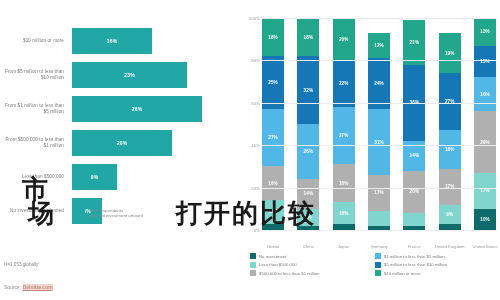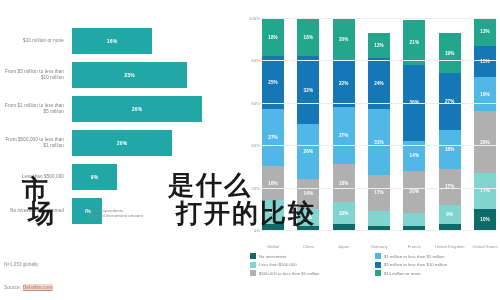--- a/index.html
+++ b/index.html
@@ -354,16 +354,15 @@
       <div class="gridline" style="top: 137.2px;"></div>
       <div class="ytick" style="top: 137.2px;">40%</div>
       <div class="gridline" style="top: 179.6px;"></div>
       <div class="ytick" style="top: 179.6px;">20%</div>
       <div class="gridline" style="top: 222px;"></div>
       <div class="ytick" style="top: 222px;">0%</div>
     </div>
 
   <div class="wm" id="wm1">市</div>
   <div class="wm" id="wm2">场</div>
-  <div class="wm" id="wm3">是什么</div>
   <div class="wm" id="wm4">打开的比较</div>
 
 </div>
 
 </body></html>

